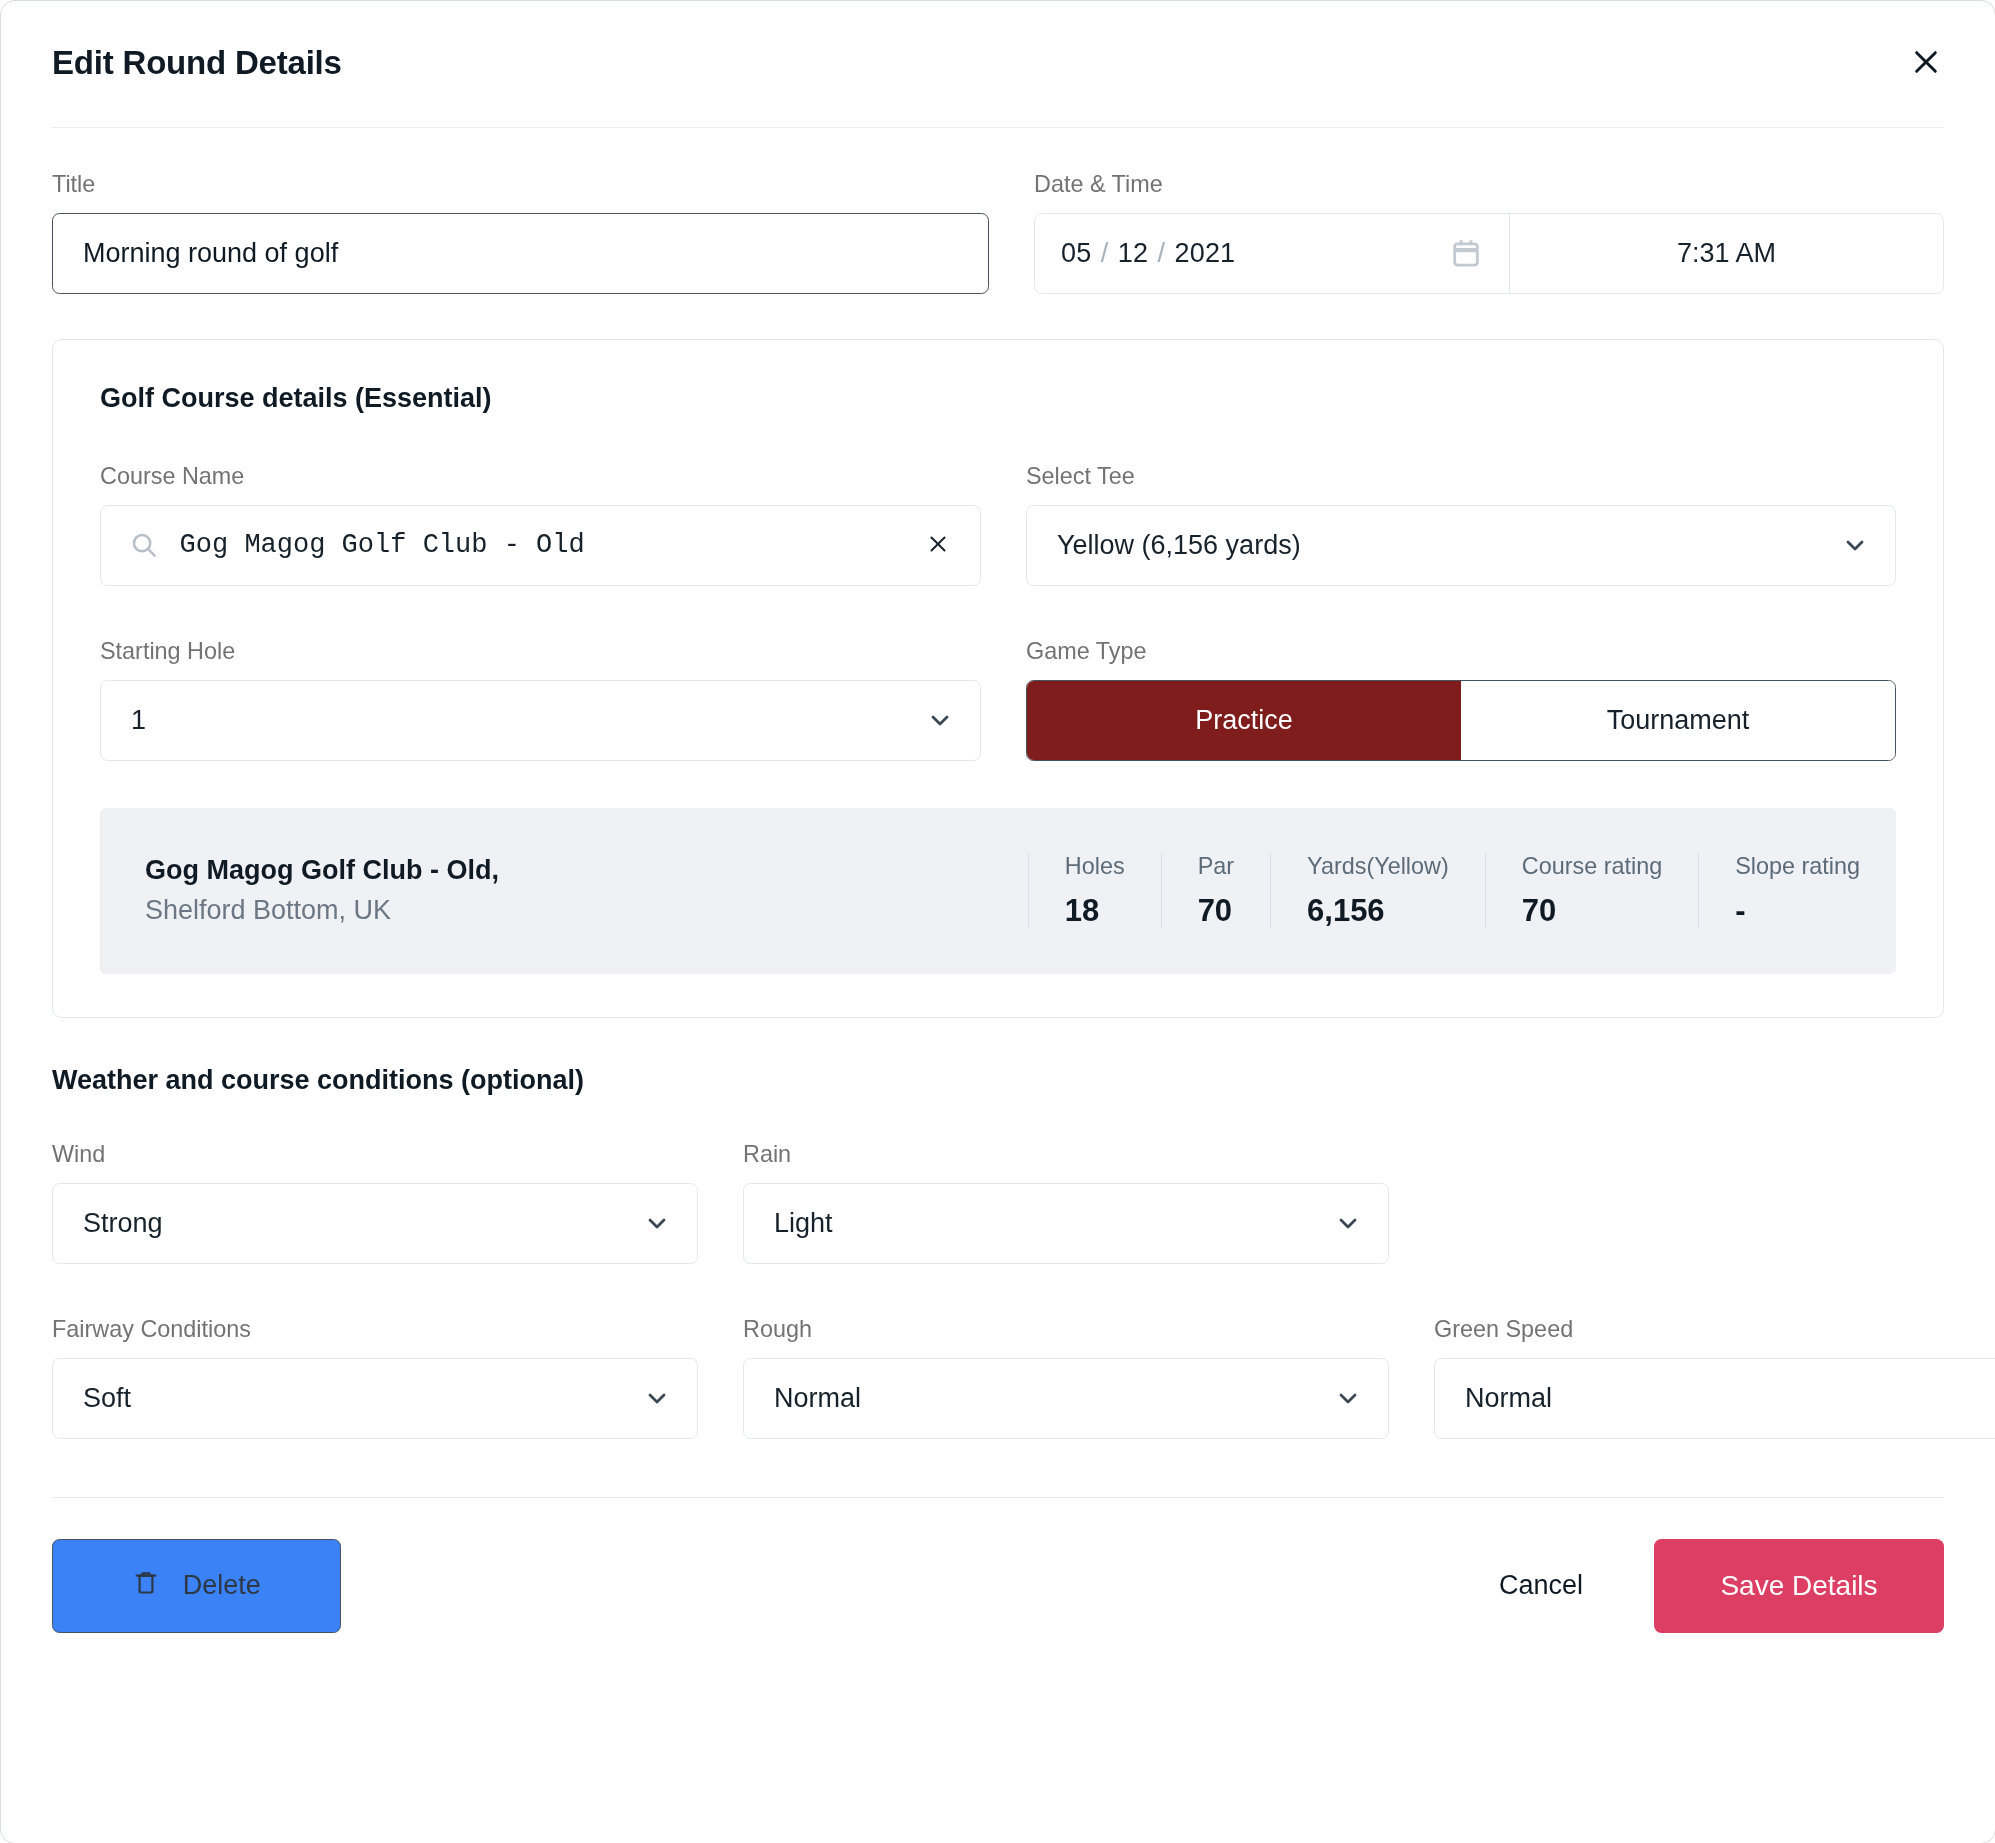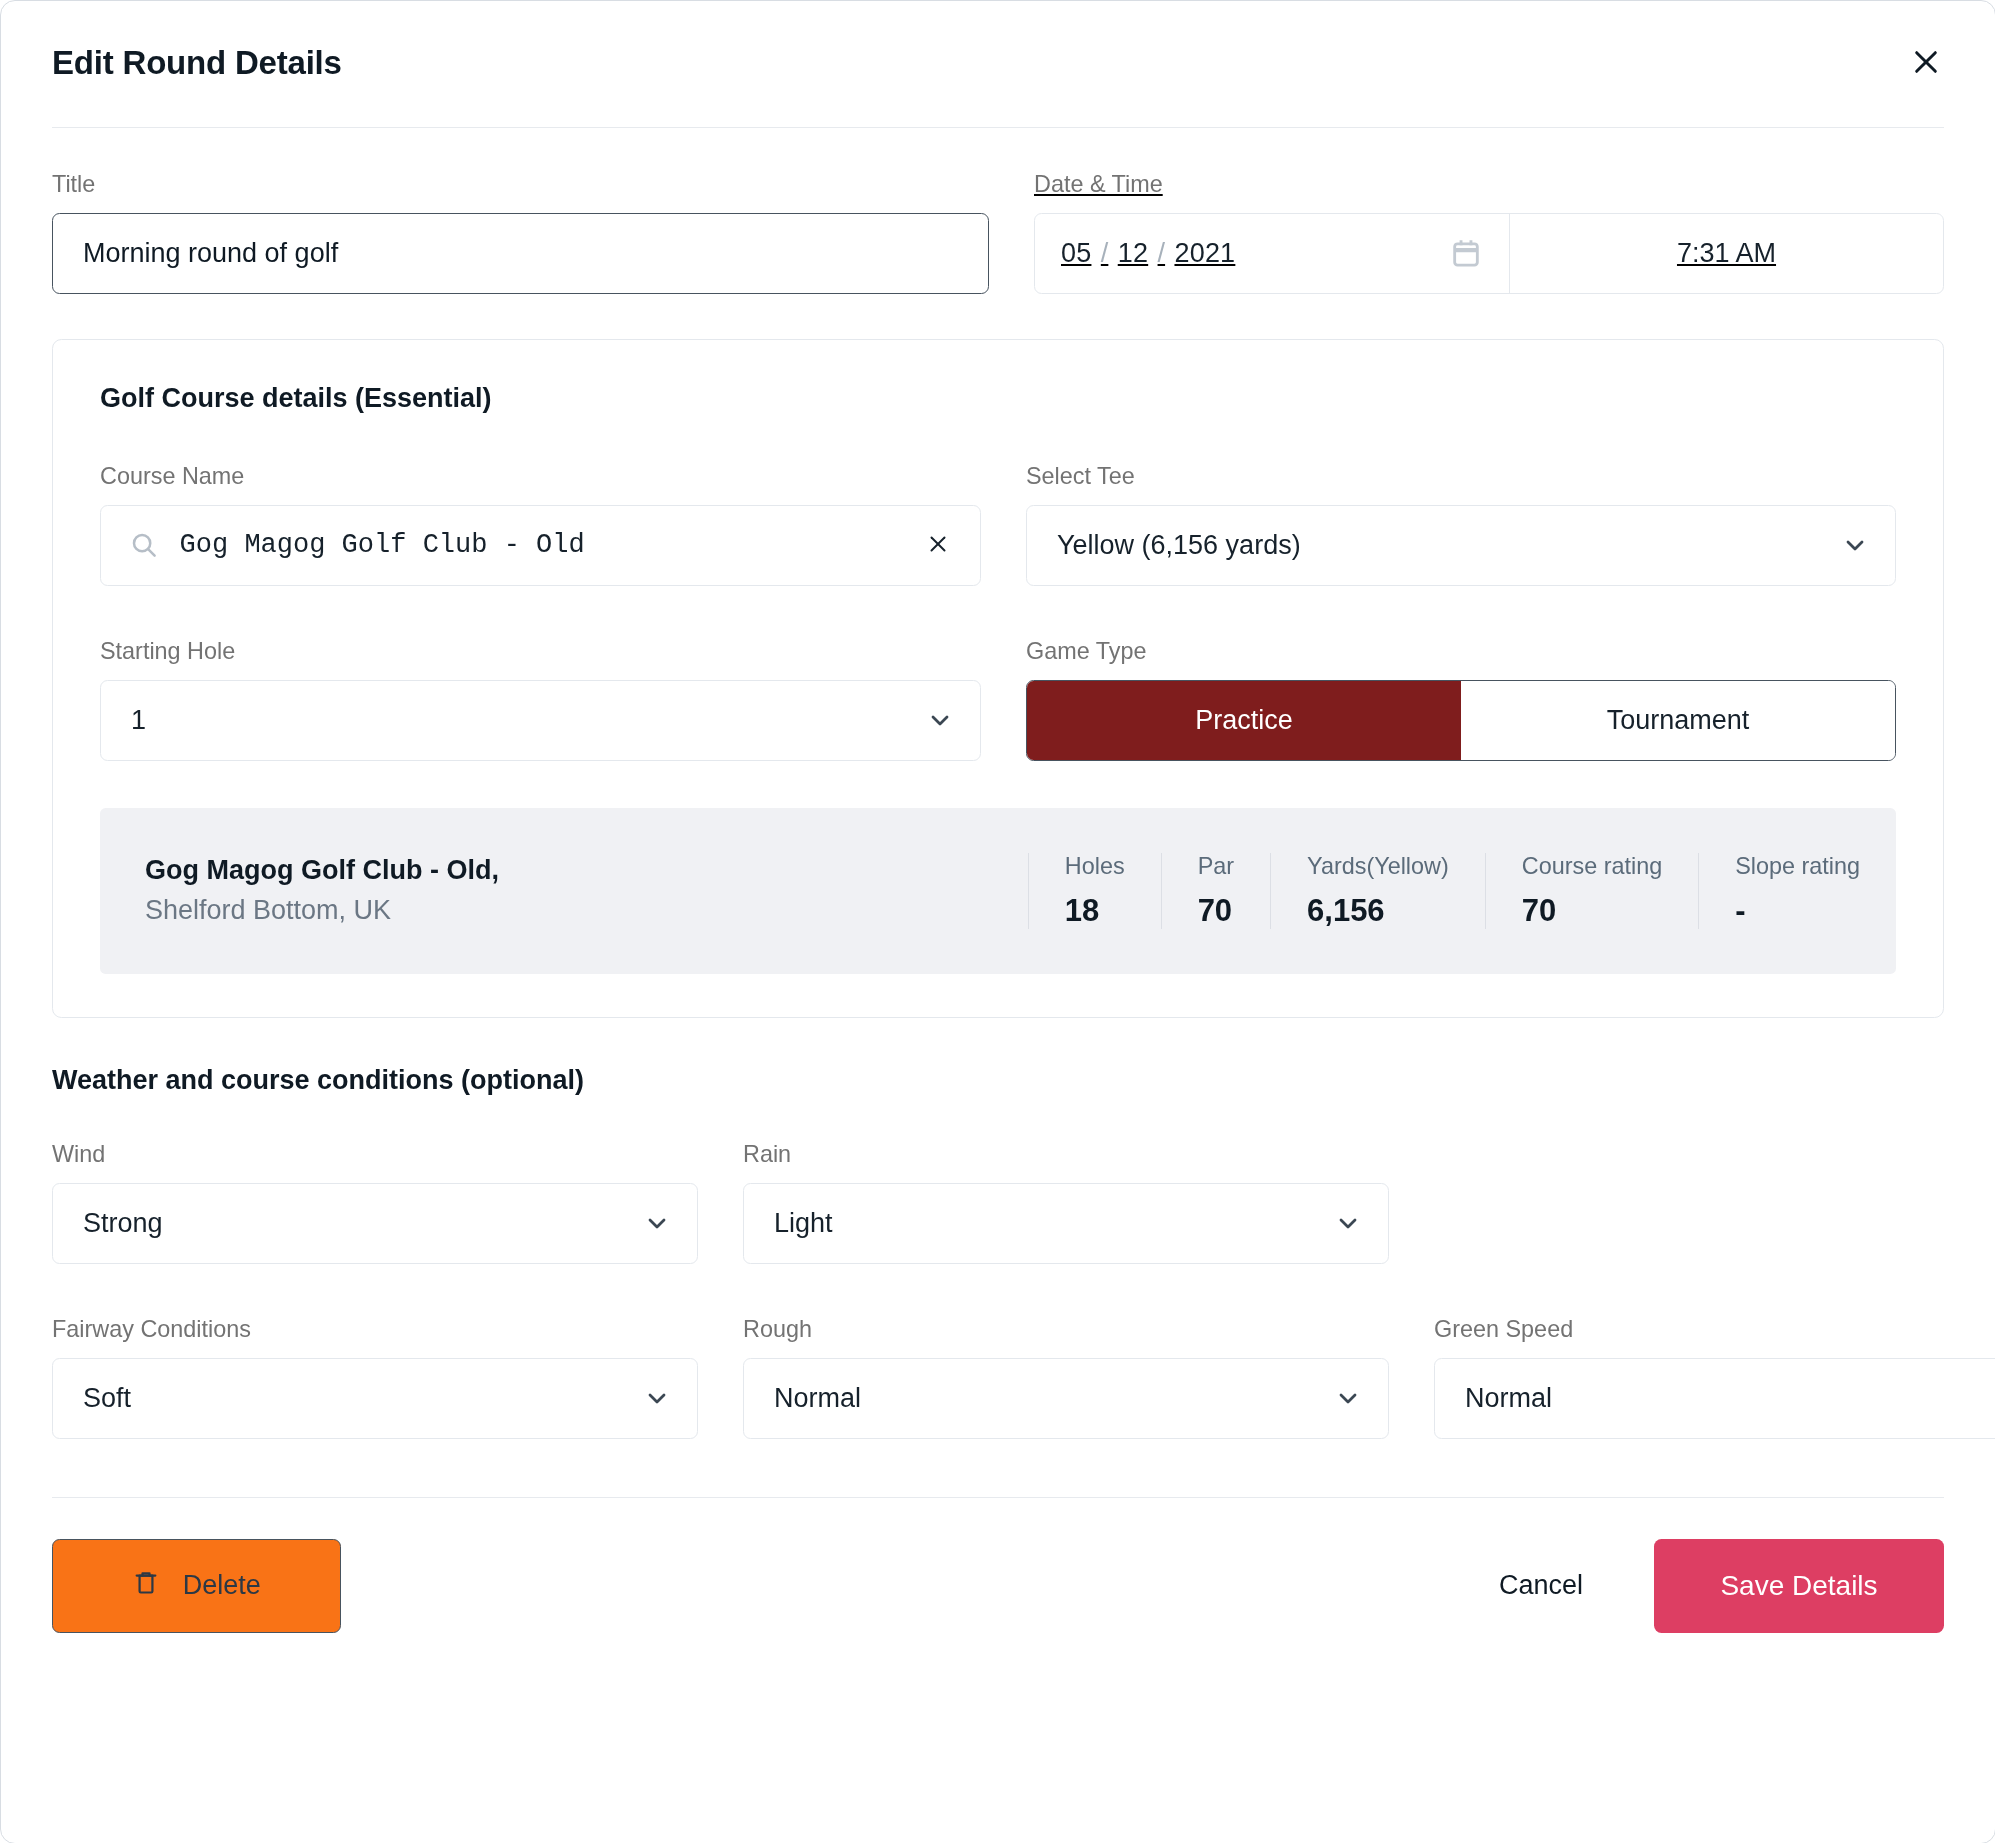--- a/index.html
+++ b/index.html
@@ -61,21 +61,21 @@
     margin-bottom: 15px;
     font-weight: normal;
   }
 
   .top-grid {
     display: flex;
     gap: 45px;
     margin-top: 43px;
   }
   .col-title { width: 937px; }
-  .col-datetime { flex: 1; text-decoration: underline; }
+  .col-datetime { flex: 1; }
 
   .text-input {
     width: 100%;
     height: 81px;
     border: 1.9px solid #47535f;
     border-radius: 7.5px;
     background: #fff;
     font-family: "Liberation Sans", sans-serif;
     font-size: 27px;
     color: #0f1a24;
@@ -289,21 +289,21 @@
   }
   .btn-delete {
     display: flex;
     align-items: center;
     justify-content: center;
     gap: 22.5px;
     width: 289px;
     height: 94px;
     border: 1.9px solid #47535f;
     border-radius: 7.5px;
-    background: #f97316;
+    background: #3b82f6;
     font-family: "Liberation Sans", sans-serif;
     font-size: 27px;
     color: #2c3845;
     cursor: pointer;
   }
   .footer-right {
     display: flex;
     align-items: center;
     gap: 54px;
   }

